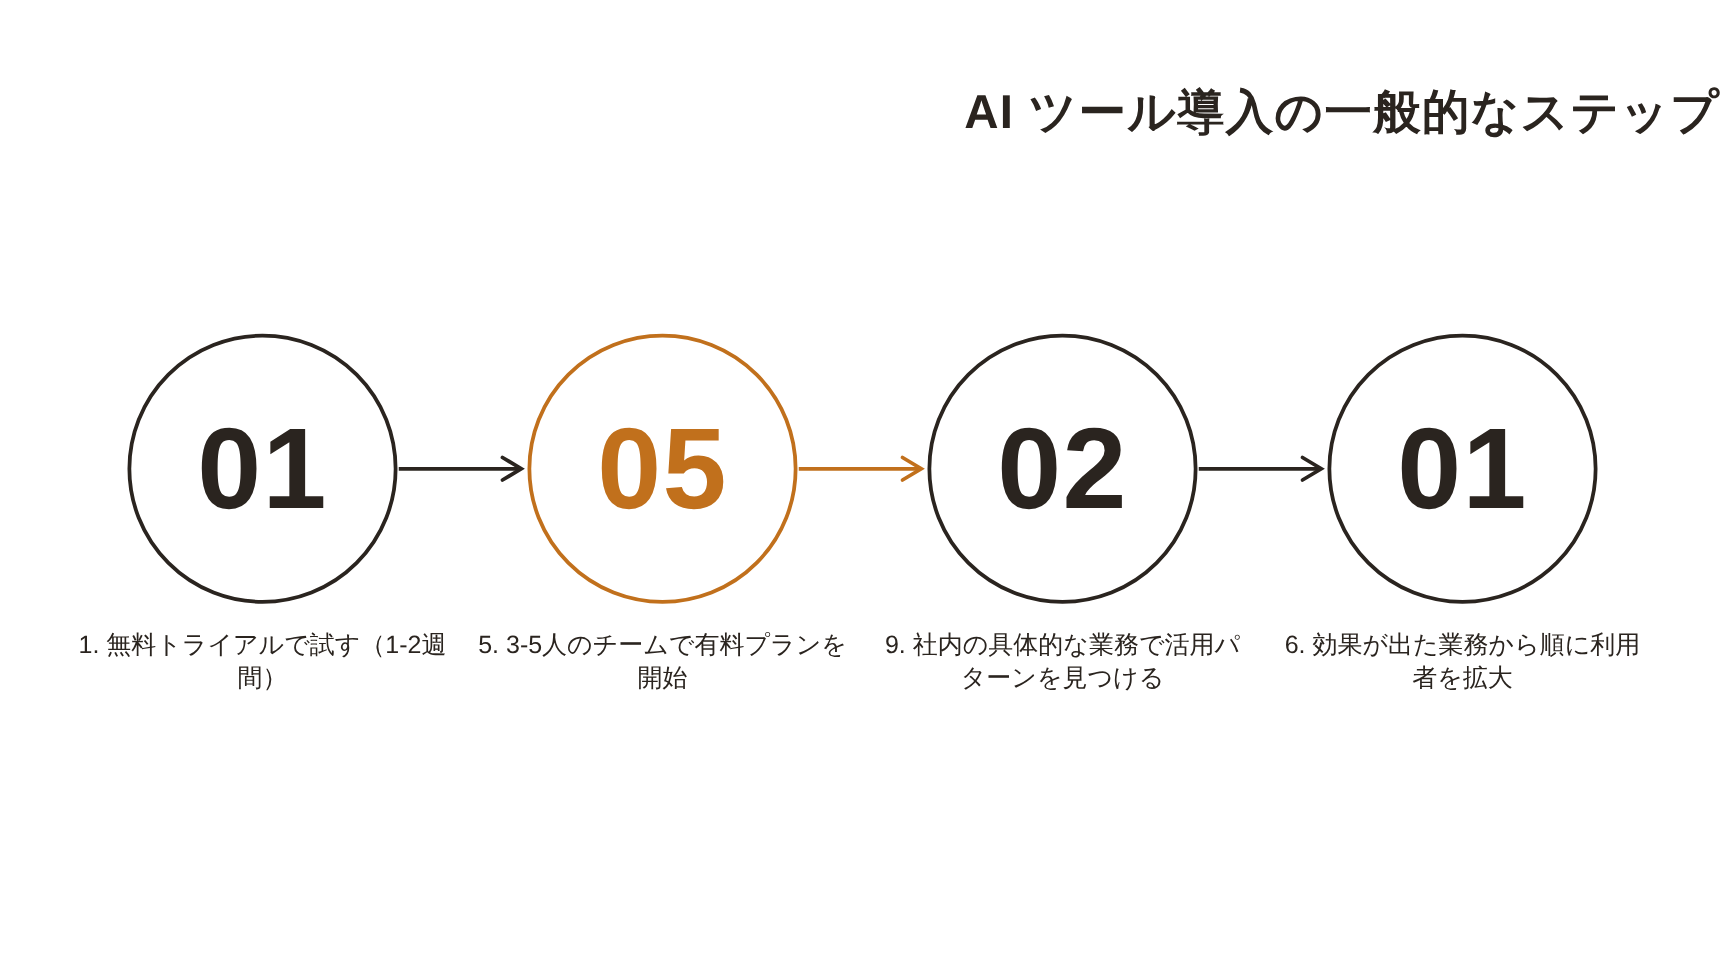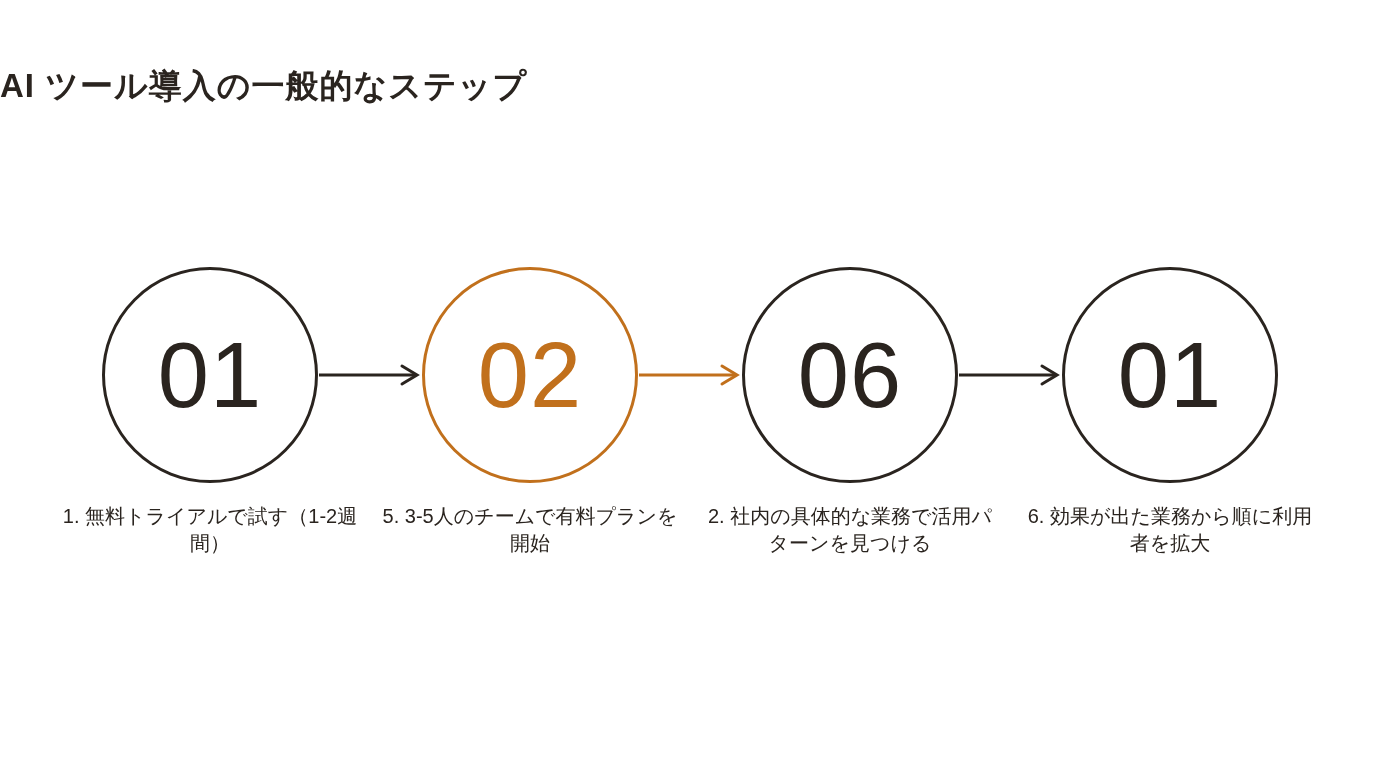--- a/index.html
+++ b/index.html
@@ -14,22 +14,22 @@
     background: var(--background, #ffffff);
     overflow: hidden;
     color: var(--dark, #2a241f);
   }
   .title {
     position: absolute;
     top: 64px;
     left: 0;
     width: 100%;
     margin: 0;
-    text-align: left;
-    font-size: 33px;
+    text-align: right;
+    font-size: 38px;
     font-weight: 700;
     letter-spacing: 1px;
     color: var(--dark, #2a241f);
   }
   .step {
     position: absolute;
     top: 267px;
     width: 300px;
   }
   .step-1 { left: 60px; }
@@ -43,21 +43,21 @@
     margin: 0 auto;
     border: 3.5px solid var(--dark, #2a241f);
     border-radius: 50%;
     background: var(--background, #ffffff);
     display: flex;
     align-items: center;
     justify-content: center;
   }
   .num {
     font-size: 92px;
-    font-weight: 400;
+    font-weight: 700;
     line-height: 1;
     letter-spacing: 1px;
     color: var(--dark, #2a241f);
   }
   .caption {
     margin-top: 20px;
     width: 300px;
     text-align: center;
     font-size: 20px;
     font-weight: 500;
@@ -95,37 +95,37 @@
 
   <div class="arrow arrow-1">
     <svg viewBox="0 0 104 34" aria-hidden="true">
       <path d="M1 17 H97" stroke="currentColor" stroke-width="3" fill="none"></path>
       <path d="M84 8 L99 17 L84 26" stroke="currentColor" stroke-width="3" fill="none" stroke-linecap="round" stroke-linejoin="miter"></path>
     </svg>
   </div>
 
   <div class="step step-2 accent">
     <div class="circle">
-      <span class="num">02</span>
+      <span class="num">05</span>
     </div>
     <div class="caption">5. 3-5人のチームで有料プランを開始</div>
   </div>
 
   <div class="arrow arrow-2 accent">
     <svg viewBox="0 0 104 34" aria-hidden="true">
       <path d="M1 17 H97" stroke="currentColor" stroke-width="3" fill="none"></path>
       <path d="M84 8 L99 17 L84 26" stroke="currentColor" stroke-width="3" fill="none" stroke-linecap="round" stroke-linejoin="miter"></path>
     </svg>
   </div>
 
   <div class="step step-3">
     <div class="circle">
-      <span class="num">06</span>
+      <span class="num">02</span>
     </div>
-    <div class="caption">2. 社内の具体的な業務で活用パターンを見つける</div>
+    <div class="caption">9. 社内の具体的な業務で活用パターンを見つける</div>
   </div>
 
   <div class="arrow arrow-3">
     <svg viewBox="0 0 104 34" aria-hidden="true">
       <path d="M1 17 H97" stroke="currentColor" stroke-width="3" fill="none"></path>
       <path d="M84 8 L99 17 L84 26" stroke="currentColor" stroke-width="3" fill="none" stroke-linecap="round" stroke-linejoin="miter"></path>
     </svg>
   </div>
 
   <div class="step step-4">

